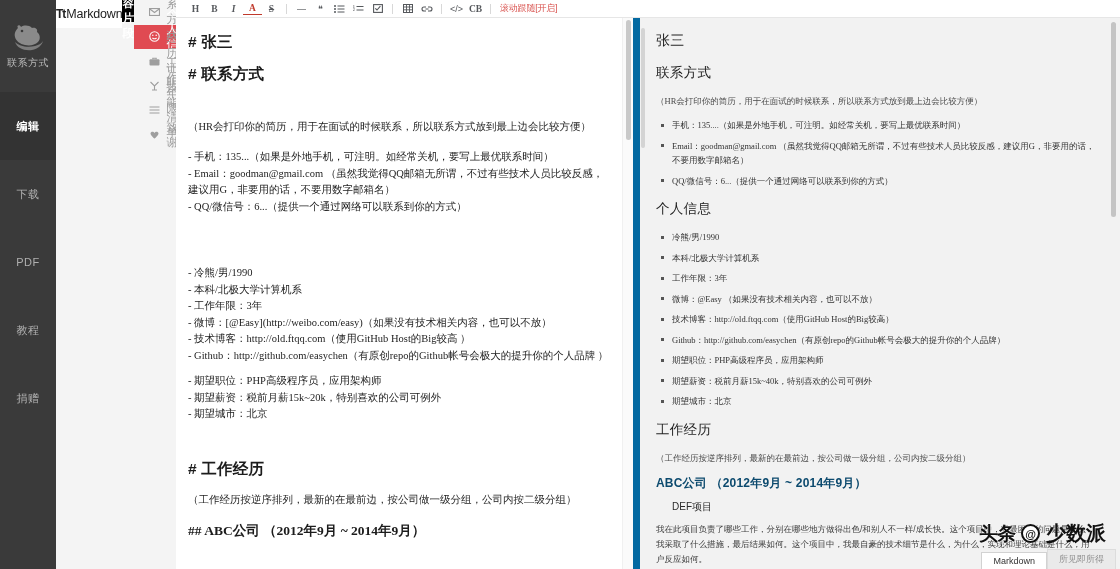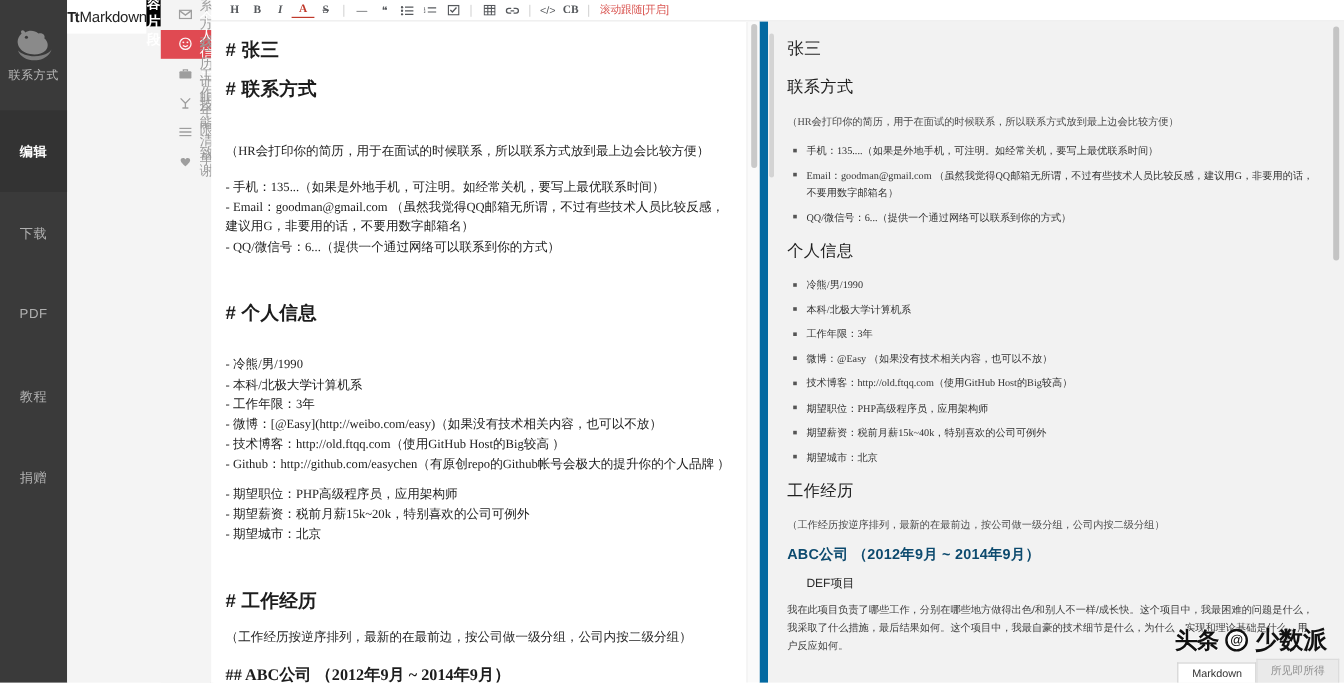--- a/index.html
+++ b/index.html
@@ -490,21 +490,20 @@
           <div class="md-h1"># 张三</div>
           <div class="md-h1"># 联系方式</div>
           <div class="md-gap-lg"></div>
           <div class="md-p">（HR会打印你的简历，用于在面试的时候联系，所以联系方式放到最上边会比较方便）</div>
           <div class="md-gap-md"></div>
           <div class="md-line">- 手机：135...（如果是外地手机，可注明。如经常关机，要写上最优联系时间）</div>
           <div class="md-line">- Email：goodman@gmail.com （虽然我觉得QQ邮箱无所谓，不过有些技术人员比较反感，建议用G，非要用的话，不要用数字邮箱名）</div>
           <div class="md-line">- QQ/微信号：6...（提供一个通过网络可以联系到你的方式）</div>
           <div class="md-gap-lg"></div>
           <div class="md-gap-md"></div>
-          <div class="md-h1"># 个人信息</div>
           <div class="md-gap-md"></div>
           <div class="md-line">- 冷熊/男/1990</div>
           <div class="md-line">- 本科/北极大学计算机系</div>
           <div class="md-line">- 工作年限：3年</div>
           <div class="md-line">- 微博：[@Easy](http://weibo.com/easy)（如果没有技术相关内容，也可以不放）</div>
           <div class="md-line">- 技术博客：http://old.ftqq.com（使用GitHub Host的Big较高 ）</div>
           <div class="md-line">- Github：http://github.com/easychen（有原创repo的Github帐号会极大的提升你的个人品牌 ）</div>
           <div class="md-gap-sm"></div>
           <div class="md-line">- 期望职位：PHP高级程序员，应用架构师</div>
           <div class="md-line">- 期望薪资：税前月薪15k~20k，特别喜欢的公司可例外</div>
@@ -534,20 +533,21 @@
             <li>Email：goodman@gmail.com （虽然我觉得QQ邮箱无所谓，不过有些技术人员比较反感，建议用G，非要用的话，不要用数字邮箱名）</li>
             <li>QQ/微信号：6...（提供一个通过网络可以联系到你的方式）</li>
           </ul>
           <h2 class="pv-h2">个人信息</h2>
           <ul class="pv-ul">
             <li>冷熊/男/1990</li>
             <li>本科/北极大学计算机系</li>
             <li>工作年限：3年</li>
             <li>微博：@Easy （如果没有技术相关内容，也可以不放）</li>
             <li>技术博客：http://old.ftqq.com（使用GitHub Host的Big较高）</li>
+            <li>Github：http://github.com/easychen（有原创repo的Github帐号会极大的提升你的个人品牌）</li>
             <li>期望职位：PHP高级程序员，应用架构师</li>
             <li>期望薪资：税前月薪15k~40k，特别喜欢的公司可例外</li>
             <li>期望城市：北京</li>
           </ul>
           <h2 class="pv-h2">工作经历</h2>
           <p class="pv-p">（工作经历按逆序排列，最新的在最前边，按公司做一级分组，公司内按二级分组）</p>
           <h3 class="pv-h3">ABC公司 （2012年9月 ~ 2014年9月）</h3>
           <h4 class="pv-h4">DEF项目</h4>
           <p class="pv-body">我在此项目负责了哪些工作，分别在哪些地方做得出色/和别人不一样/成长快。这个项目中，我最困难的问题是什么，我采取了什么措施，最后结果如何。这个项目中，我最自豪的技术细节是什么，为什么，实现和理论基础是什么，用户反应如何。</p>
         </div>

